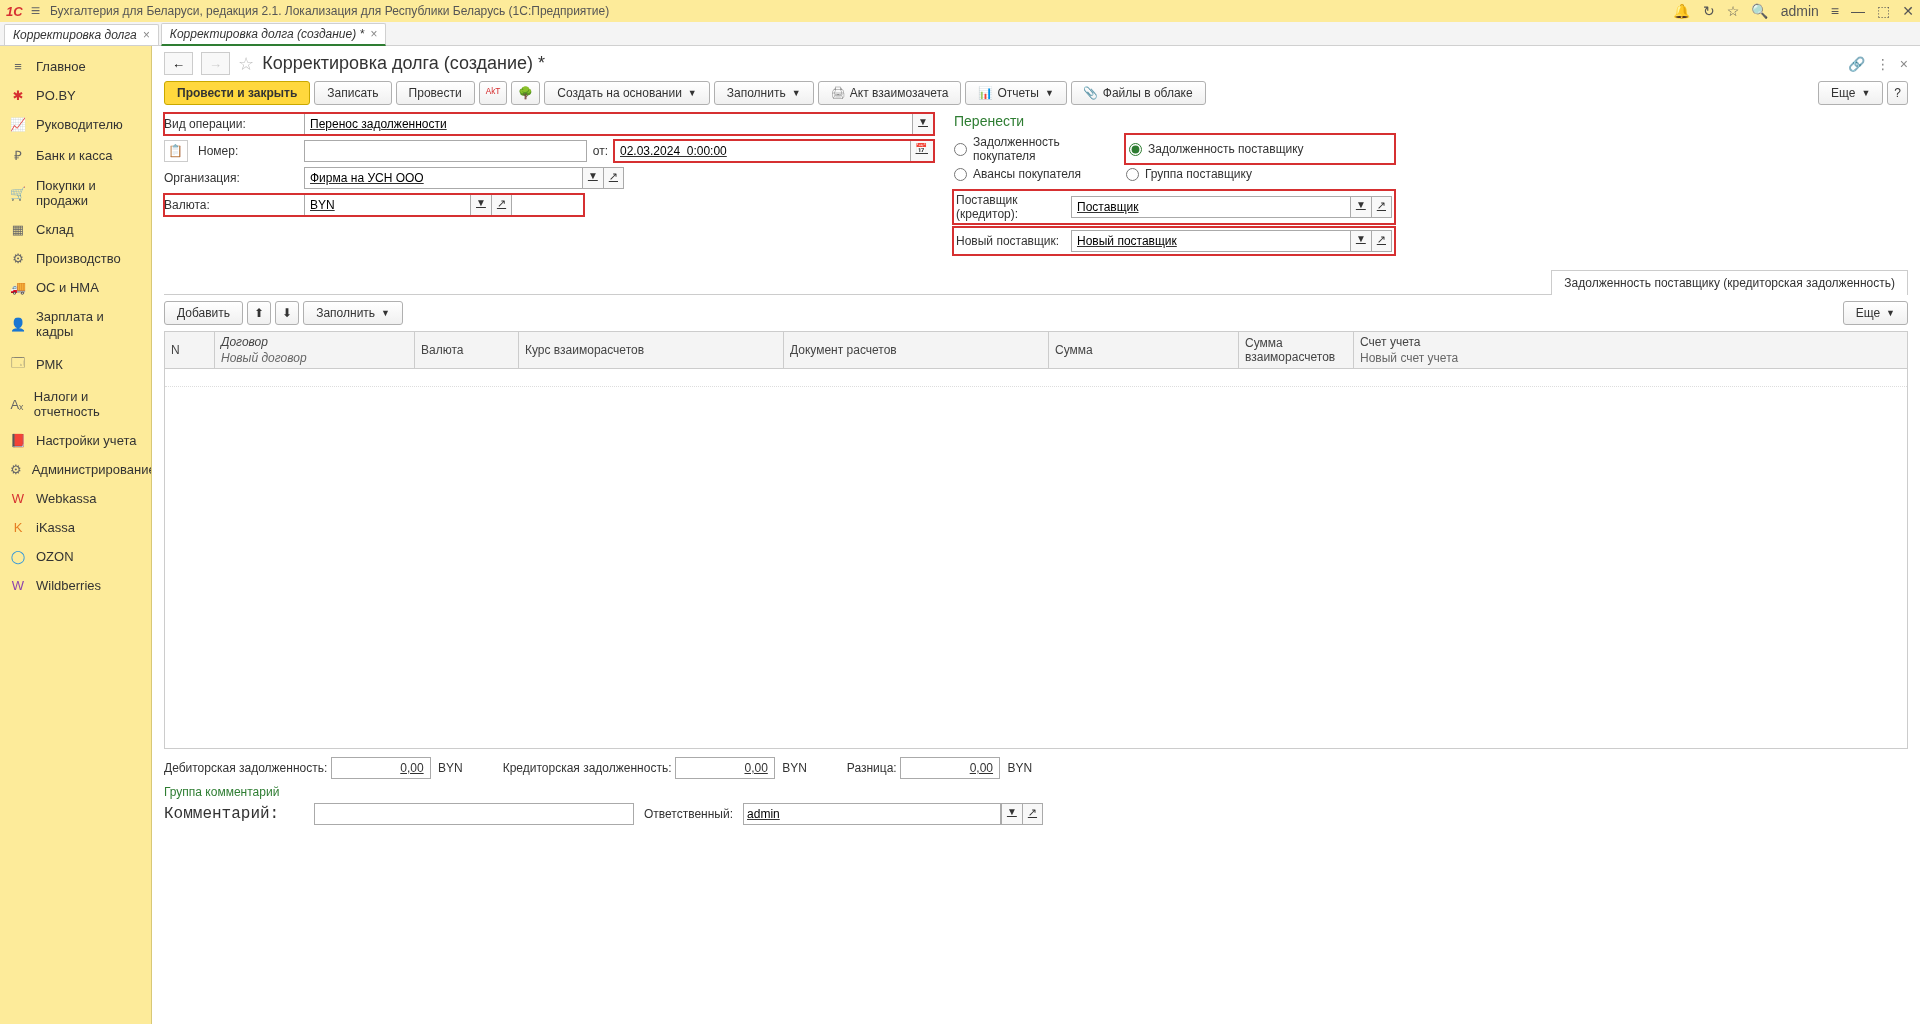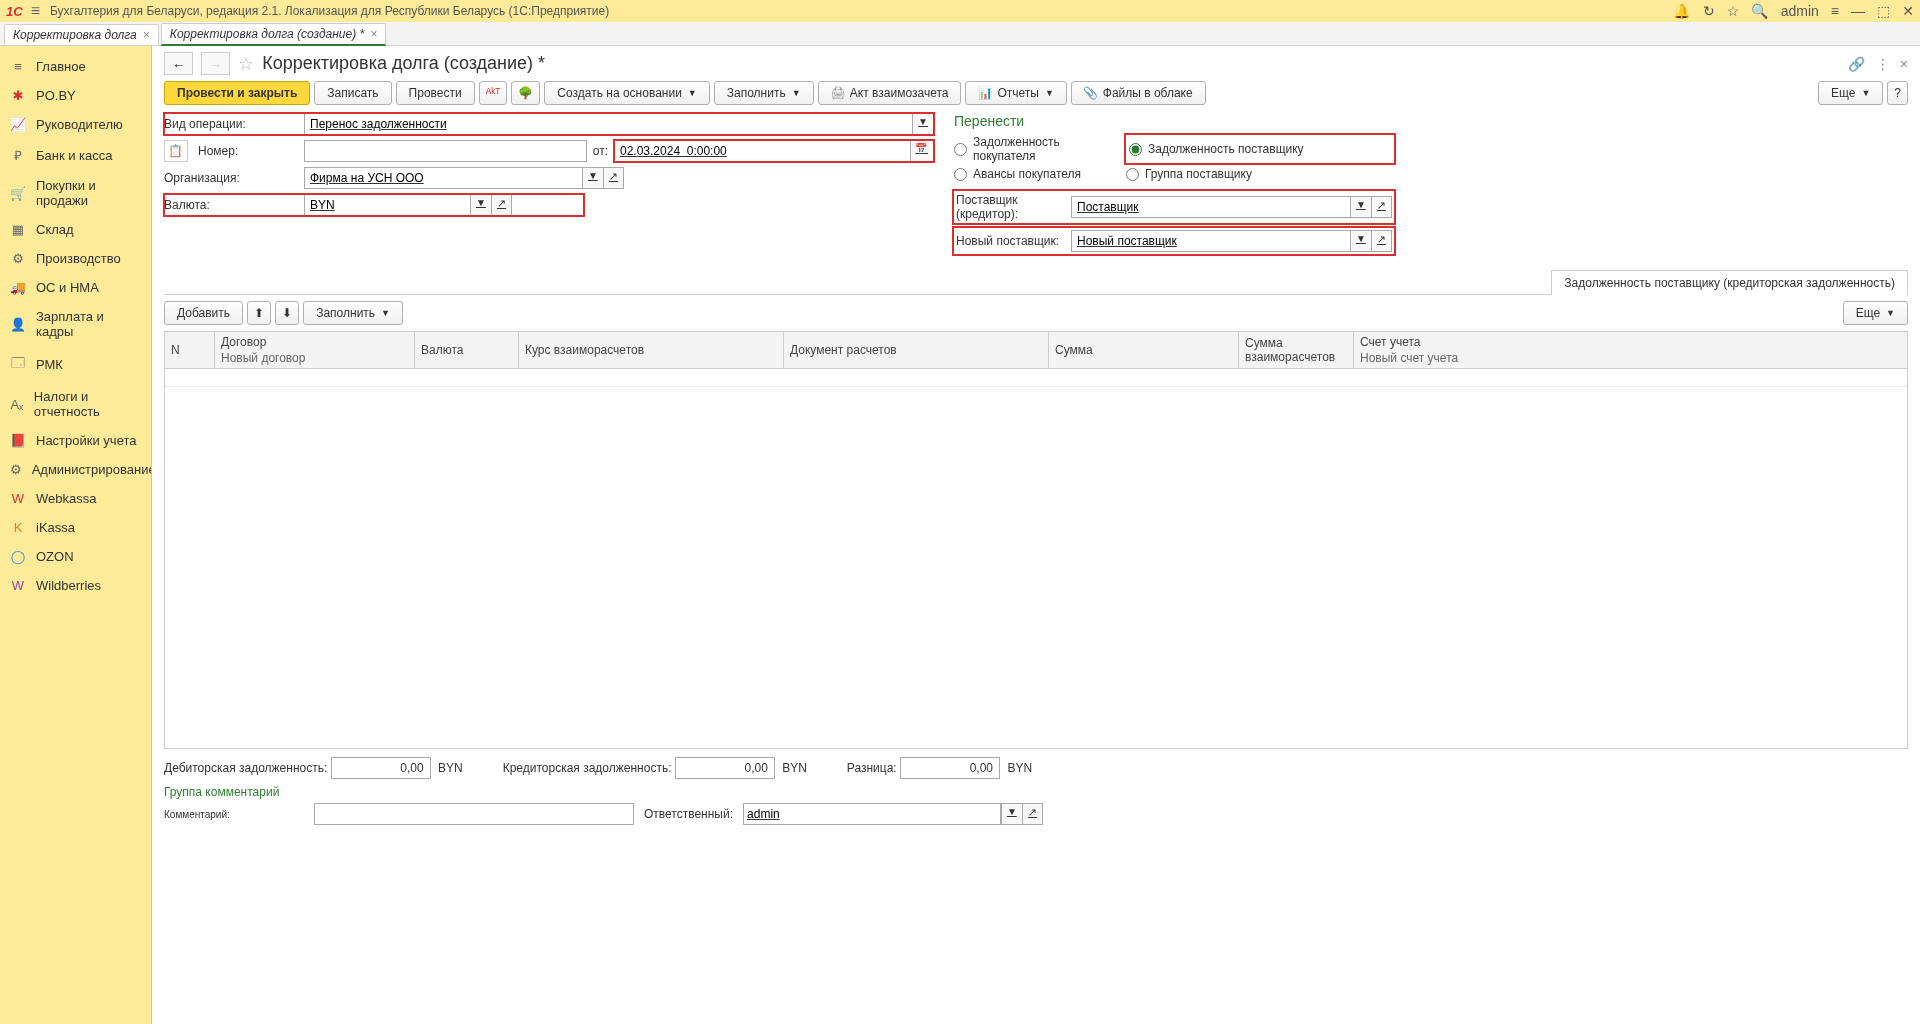--- a/index.html
+++ b/index.html
@@ -85,26 +85,26 @@
 
 .data-table { border: 1px solid #ccc; width: 100%; border-collapse: collapse; }
 .data-table th { background: #f4f4f4; border: 1px solid #ccc; padding: 3px 6px; font-weight: normal; text-align: left; font-size: 12px; color: #444; }
 .data-table th .sub { color: #666; display: block; margin-top: 2px; }
 .table-body { border: 1px solid #ccc; border-top: none; height: 380px; background: #fff; }
 .empty-row { border-bottom: 1px dotted #ddd; height: 18px; }
 
 
 .totals { display: flex; gap: 40px; align-items: center; margin-top: 8px; font-size: 12px; }
 .totals .tlabel { color: #333; }
-.totals .tval { border: 1px solid #aaa; padding: 3px 6px; min-width: 100px; text-align: right; display: inline-block; background: #fff; }
+.totals .tval { border: 1px solid #aaa; padding: 3px 6px; min-width: 100px; text-align: right; display: inline-block; background: #fff; text-decoration: underline; }
 .totals .ccy { margin-left: 4px; }
 
 .comment-grp { color: #2e7d32; font-size: 12px; margin: 6px 0 4px; cursor: pointer; }
 .comment-row { display: flex; align-items: center; gap: 10px; }
-.comment-row .clab { width: 140px; font-size: 10px; }
+.comment-row .clab { width: 140px; font-size: 16px; font-family: Liberation Mono, monospace; }
 .comment-row input { border: 1px solid #aaa; padding: 3px; font-size: 12px; }
 </style>
 </head>
 <body>
 
 <div class="titlebar">
   <span class="logo">1C</span>
   <span class="hamburger">≡</span>
   <span class="app-title">Бухгалтерия для Беларуси, редакция 2.1. Локализация для Республики Беларусь   (1С:Предприятие)</span>
   <div class="tb-right">
@@ -350,21 +350,21 @@
           <button class="btn">
               <span>Еще</span>
               <span class="caret">▼</span>
             </button>
         </div>
       </div>
       <table class="data-table">
         <thead>
           <tr>
             <th style="width:50px;">N</th>
-            <th style="width:200px;"><span>Договор</span><span class="sub">Новый договор</span></th>
+            <th style="width:200px;font-style:italic;"><span>Договор</span><span class="sub">Новый договор</span></th>
             <th style="width:104px;">Валюта</th>
             <th style="width:265px;">Курс взаиморасчетов</th>
             <th style="width:265px;">Документ расчетов</th>
             <th style="width:190px;">Сумма</th>
             <th style="width:115px;">Сумма взаиморасчетов</th>
             <th><span>Счет учета</span><span class="sub">Новый счет учета</span></th>
           </tr>
         </thead>
       </table>
       <div class="table-body">

